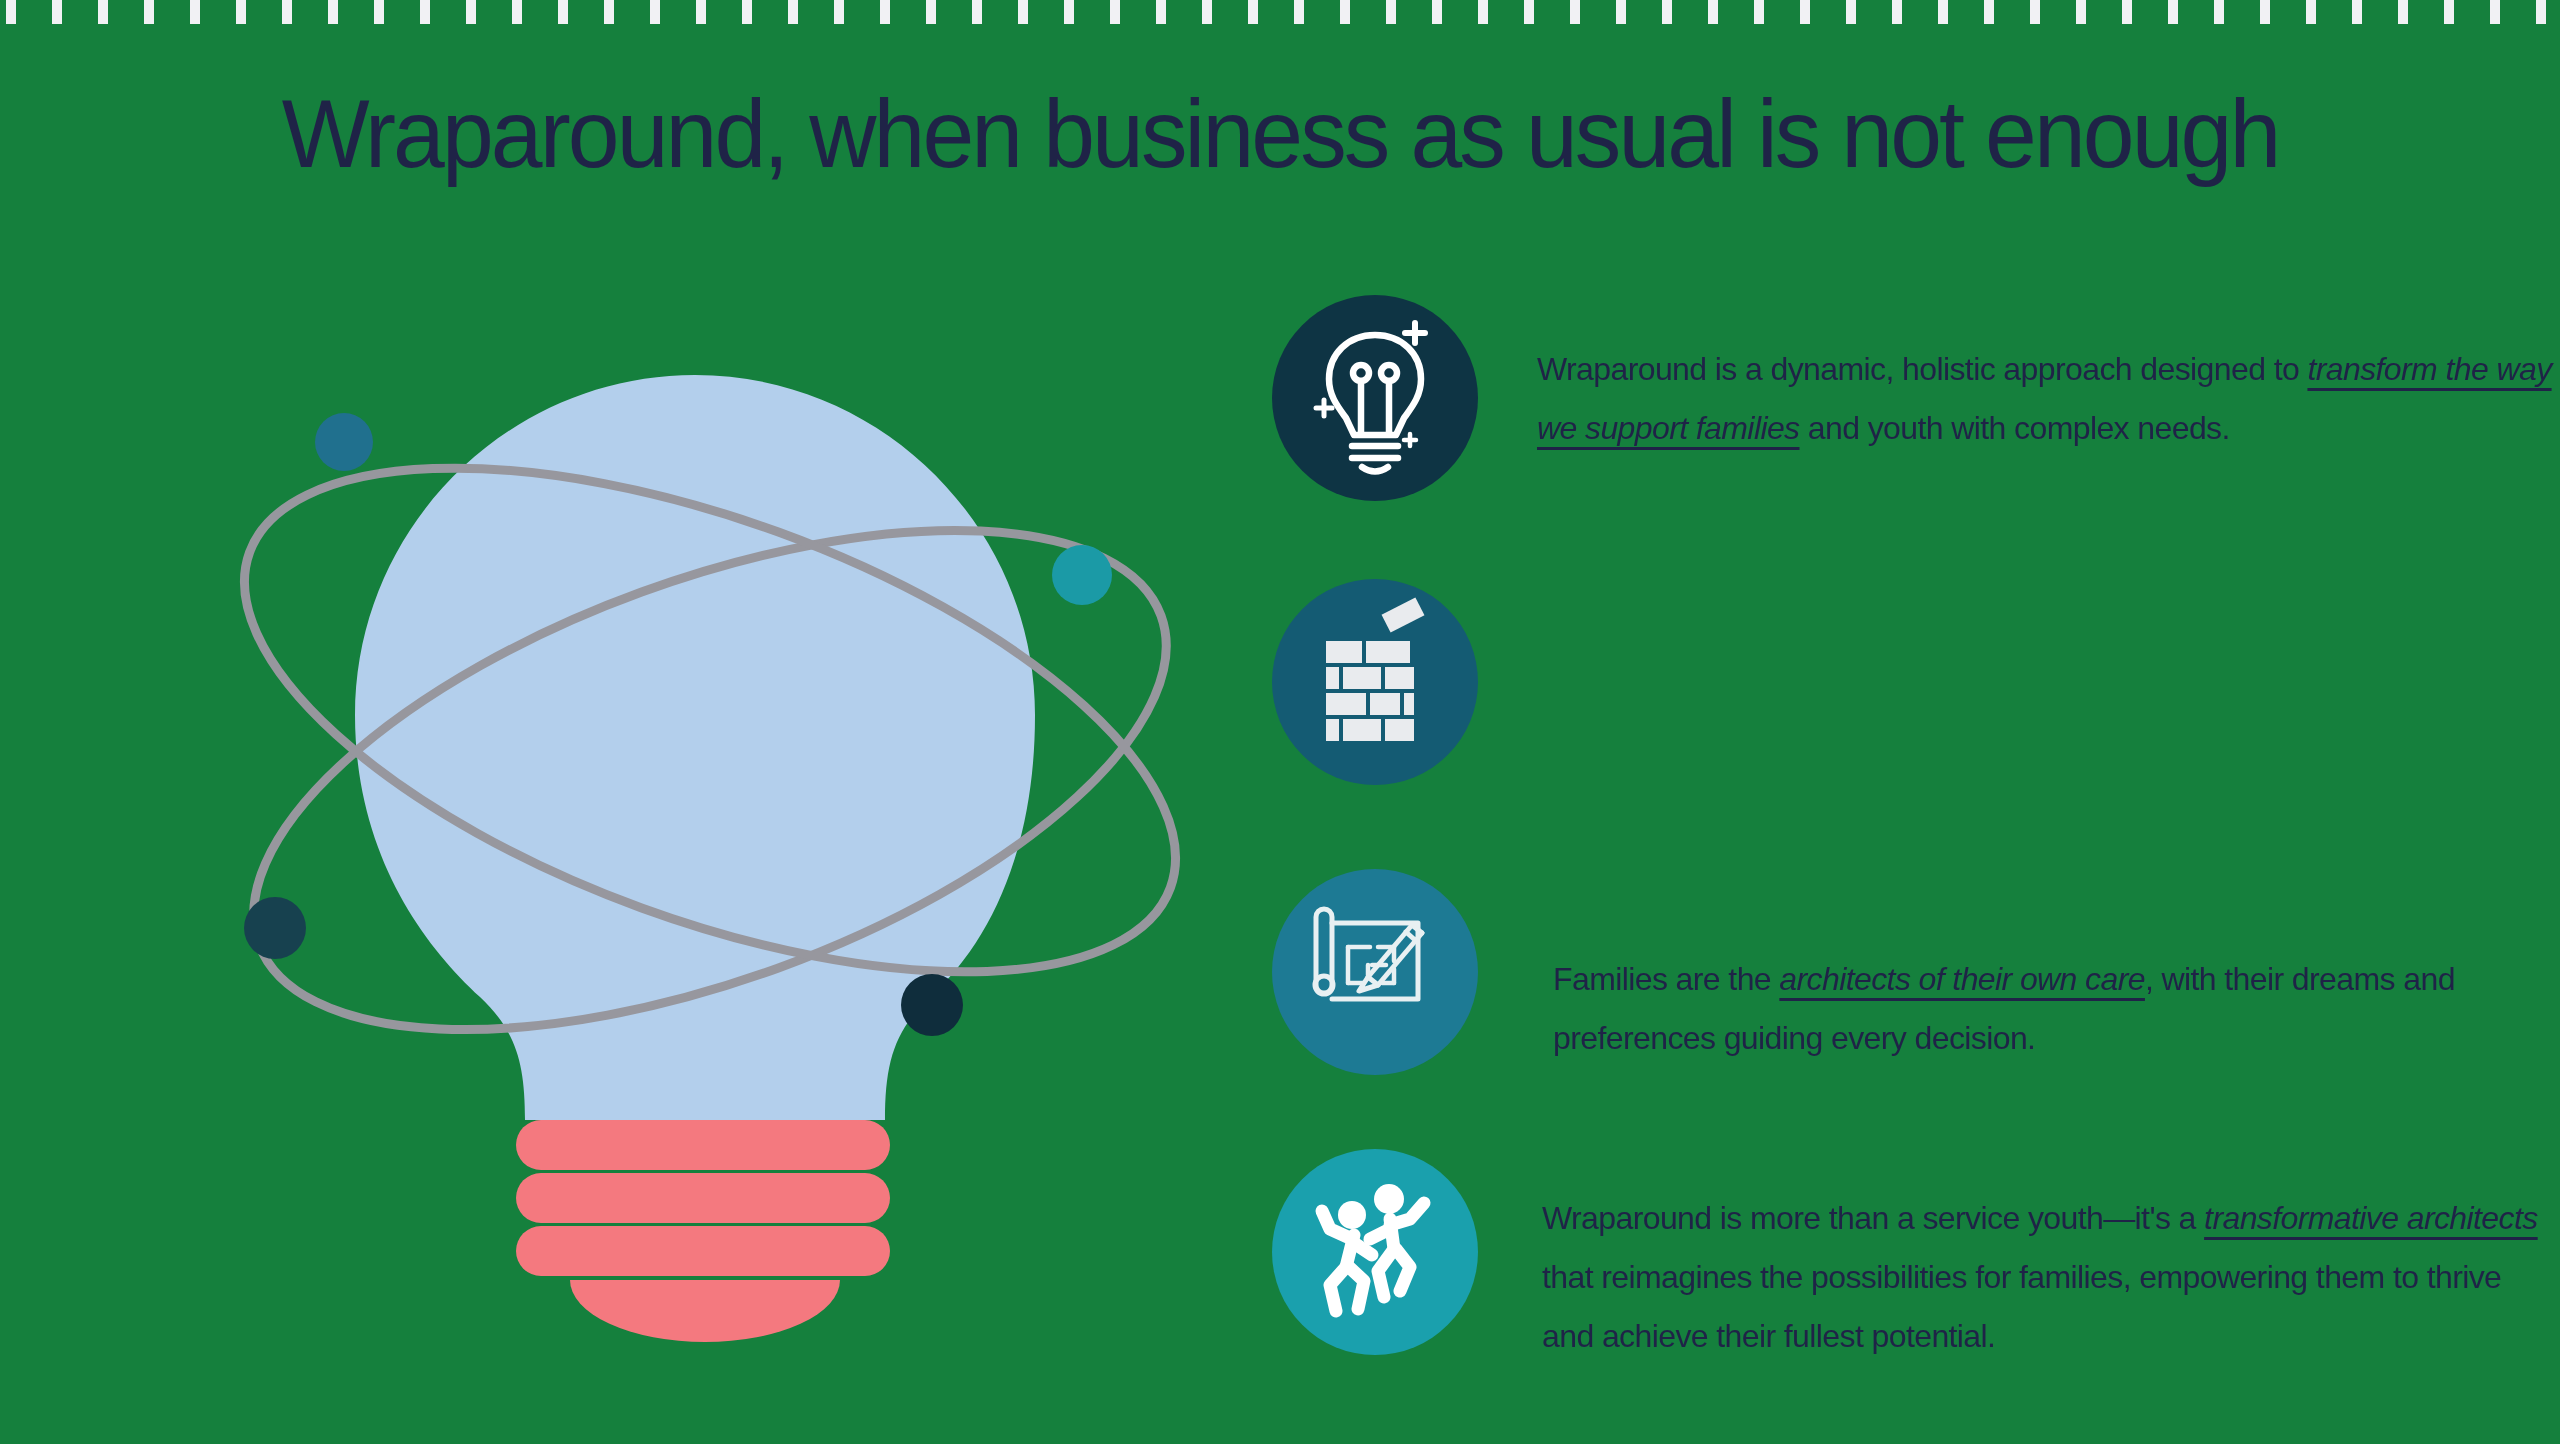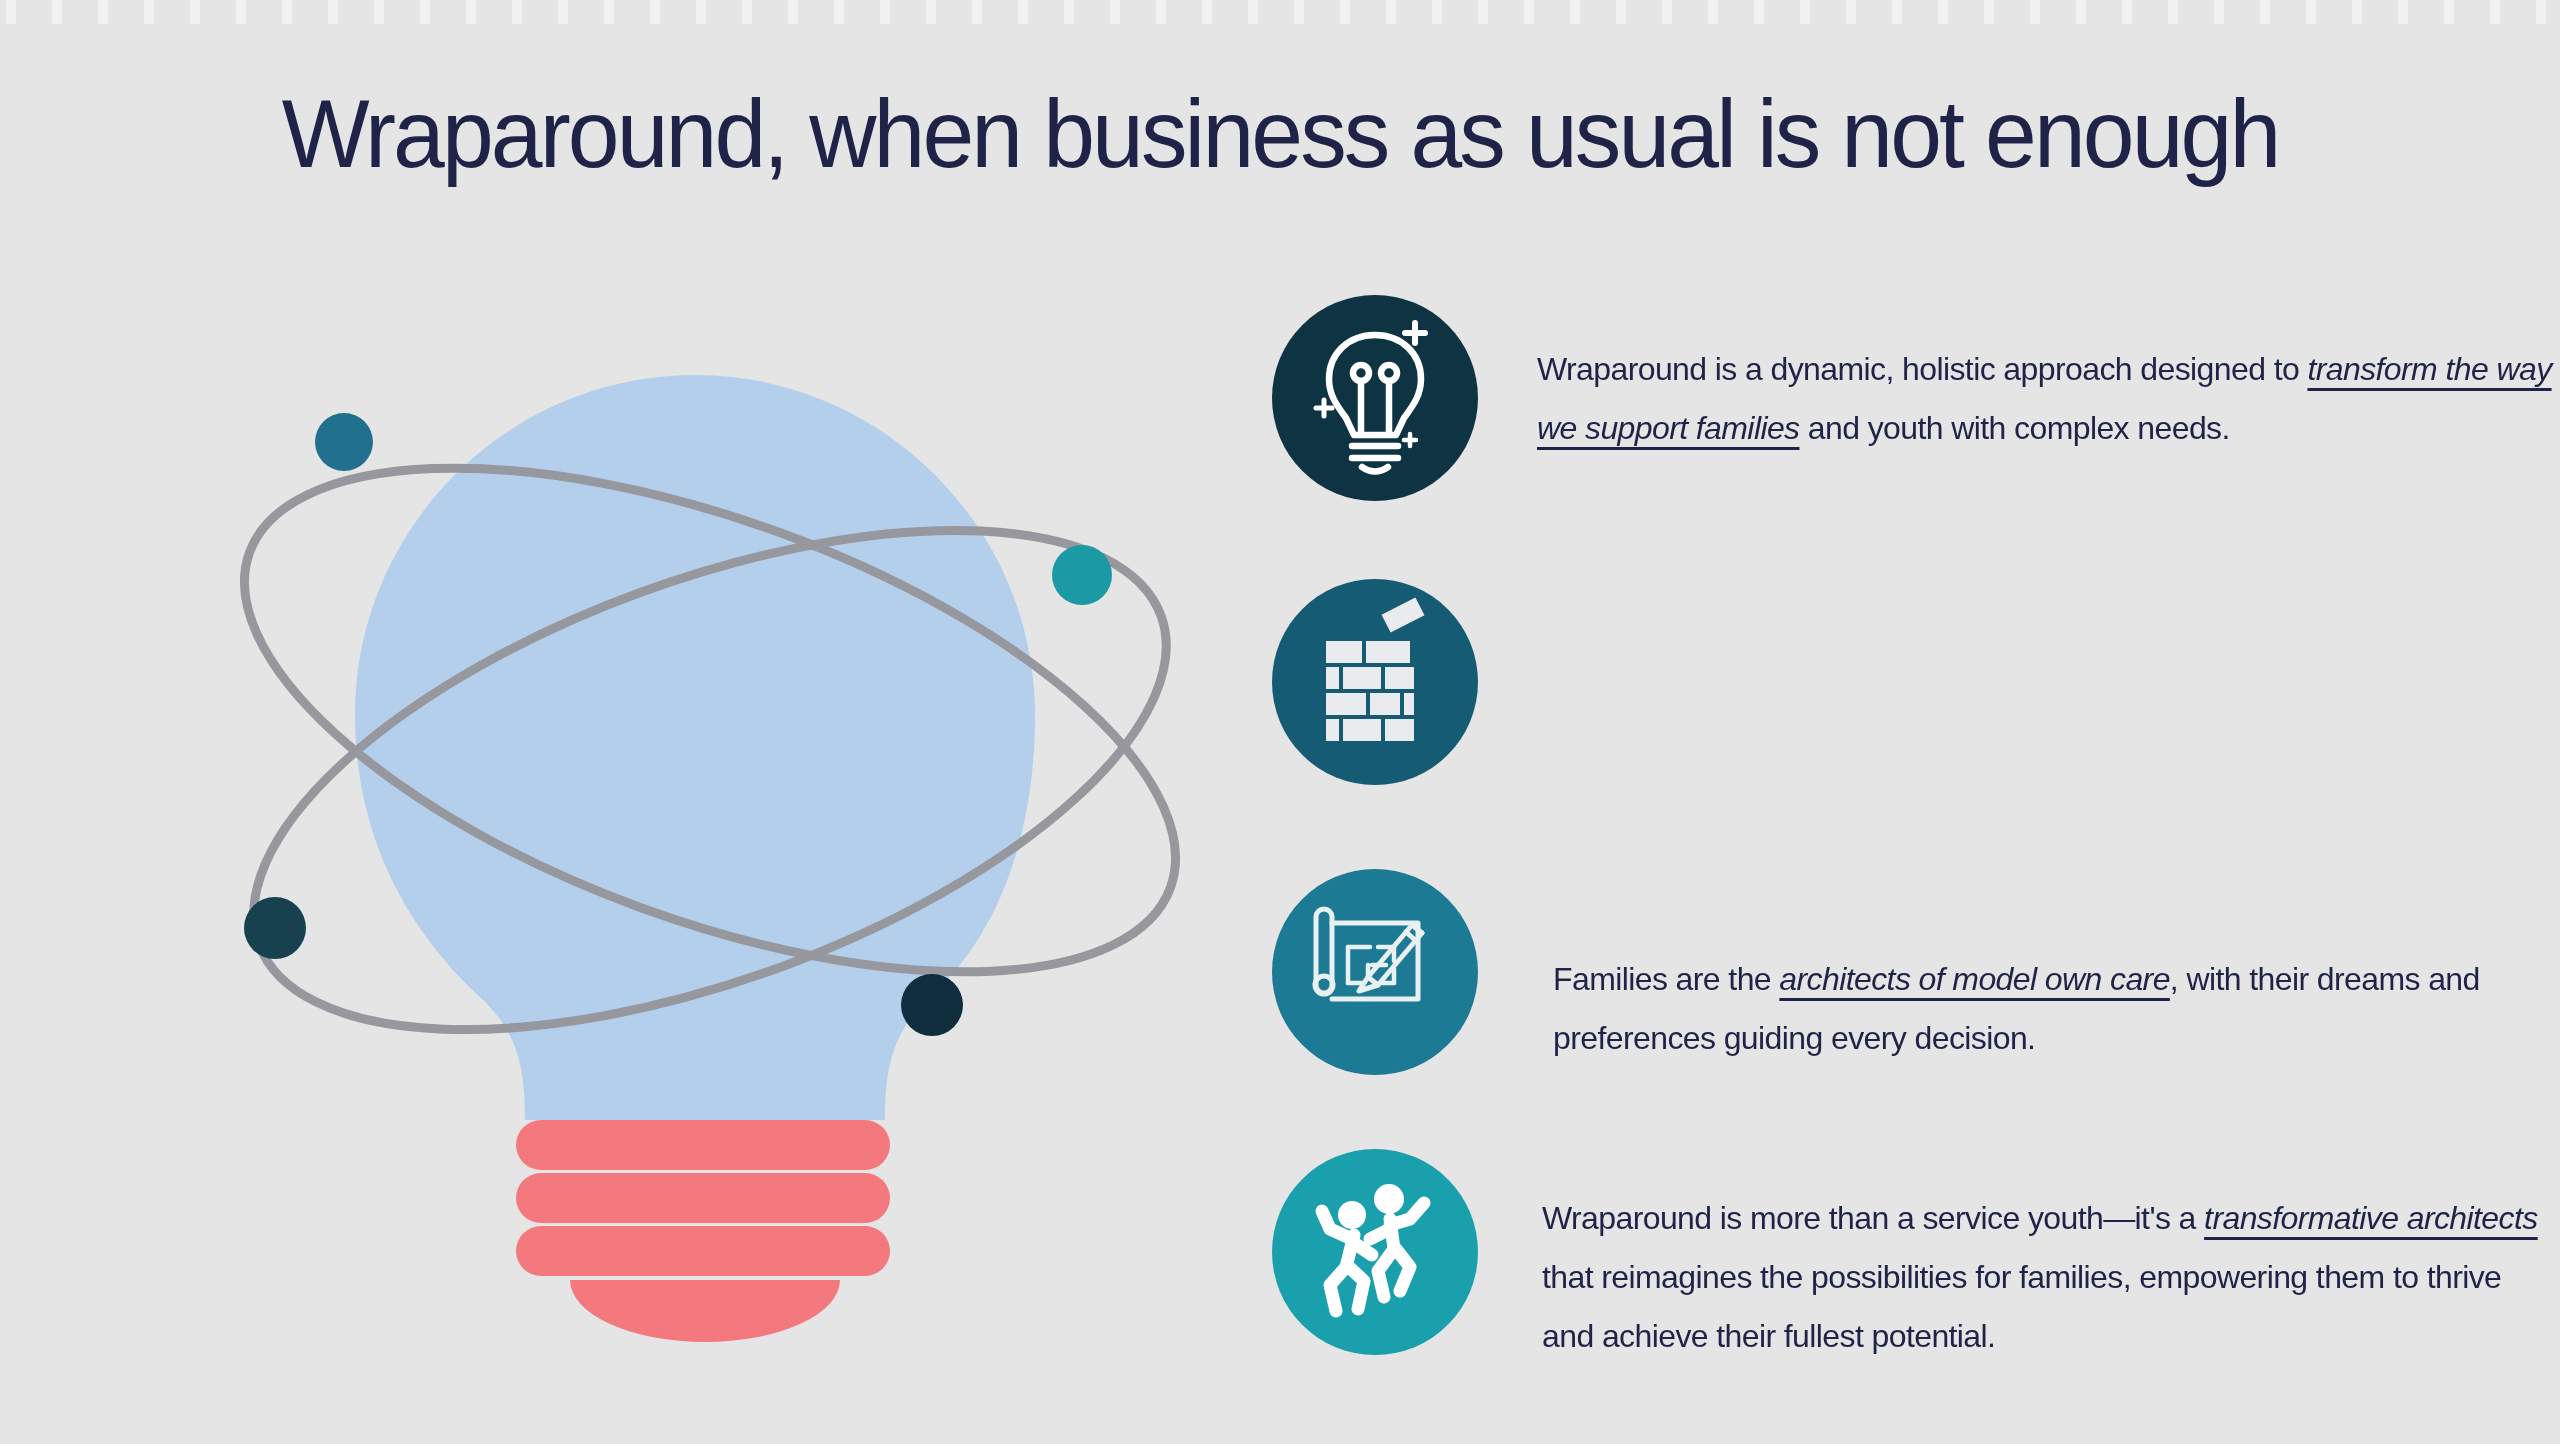--- a/index.html
+++ b/index.html
@@ -1,17 +1,17 @@
 <!DOCTYPE html>
 <html><head>
 <meta charset="utf-8">
 <style>
   html,body{margin:0;padding:0;background:#fff;}
   #slide{
-    position:relative;width:2560px;height:1444px;background:#e5e5e5;
+    position:relative;width:2560px;height:1444px;background:#15803d;
     font-family:"Liberation Sans",sans-serif;overflow:hidden;
   }
   .top-dashes{
     position:absolute;top:0;left:6px;right:0;height:24px;
     background:repeating-linear-gradient(90deg,#f1f1f4 0 10px,transparent 10px 46px);
   }
   .title{
     position:absolute;top:72px;left:0;width:100%;
     text-align:center;color:#1f2347;font-size:96px;font-weight:500;
     letter-spacing:-3px;line-height:1.3;margin:0;
@@ -165,17 +165,17 @@
     </g>
     <g fill="#ffffff">
       <circle cx="80" cy="66" r="14"></circle>
       <circle cx="117" cy="50" r="15"></circle>
     </g>
   </svg>
 
   <p id="t1" class="txt"><span>Wraparound is a dynamic, holistic approach designed to </span><span class="em">transform the way we support families</span><span> and youth with complex needs.</span></p>
 
 
-  <p id="t3" class="txt"><span>Families are the </span><span class="em">architects of model own care</span><span>, with their dreams and preferences guiding every decision.</span></p>
+  <p id="t3" class="txt"><span>Families are the </span><span class="em">architects of their own care</span><span>, with their dreams and preferences guiding every decision.</span></p>
 
   <p id="t4" class="txt"><span>Wraparound is more than a service youth—it's a </span><span class="em">transformative architects </span><span>that reimagines the possibilities for families, empowering them to thrive and achieve their fullest potential.</span></p>
 
 </div>
 
 </body></html>

